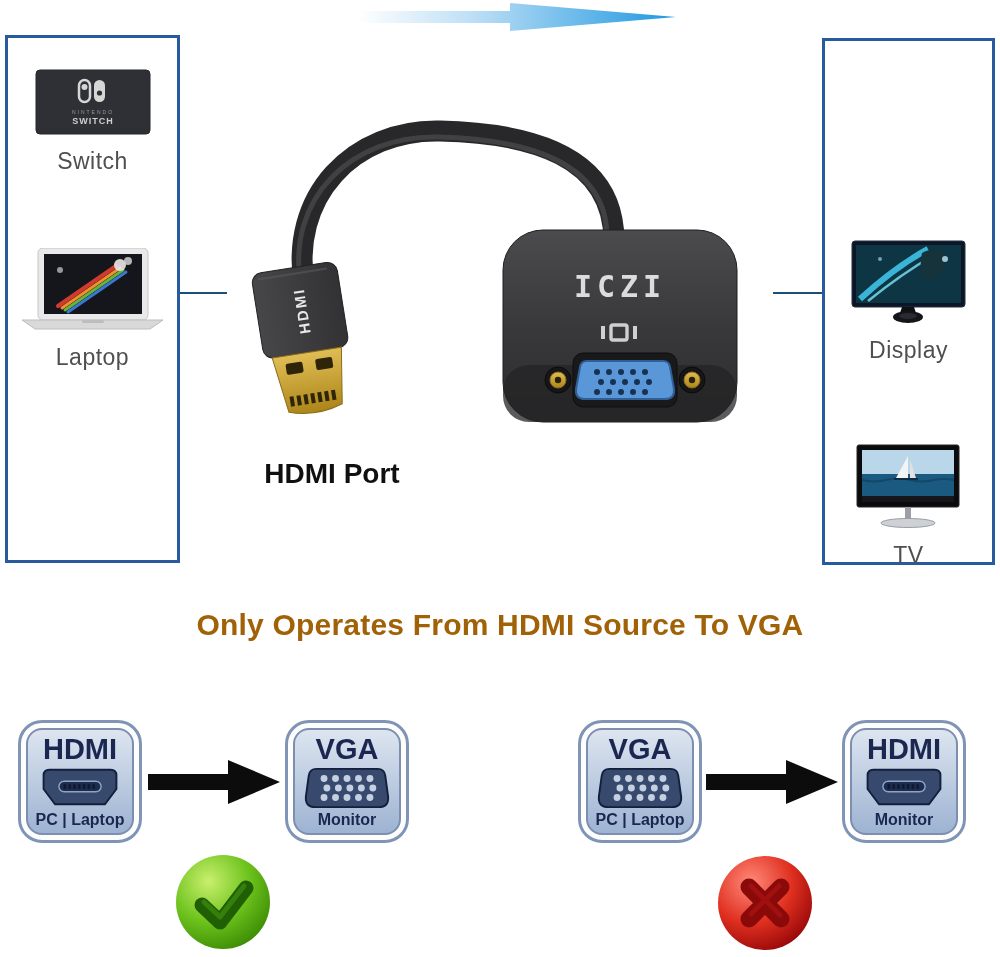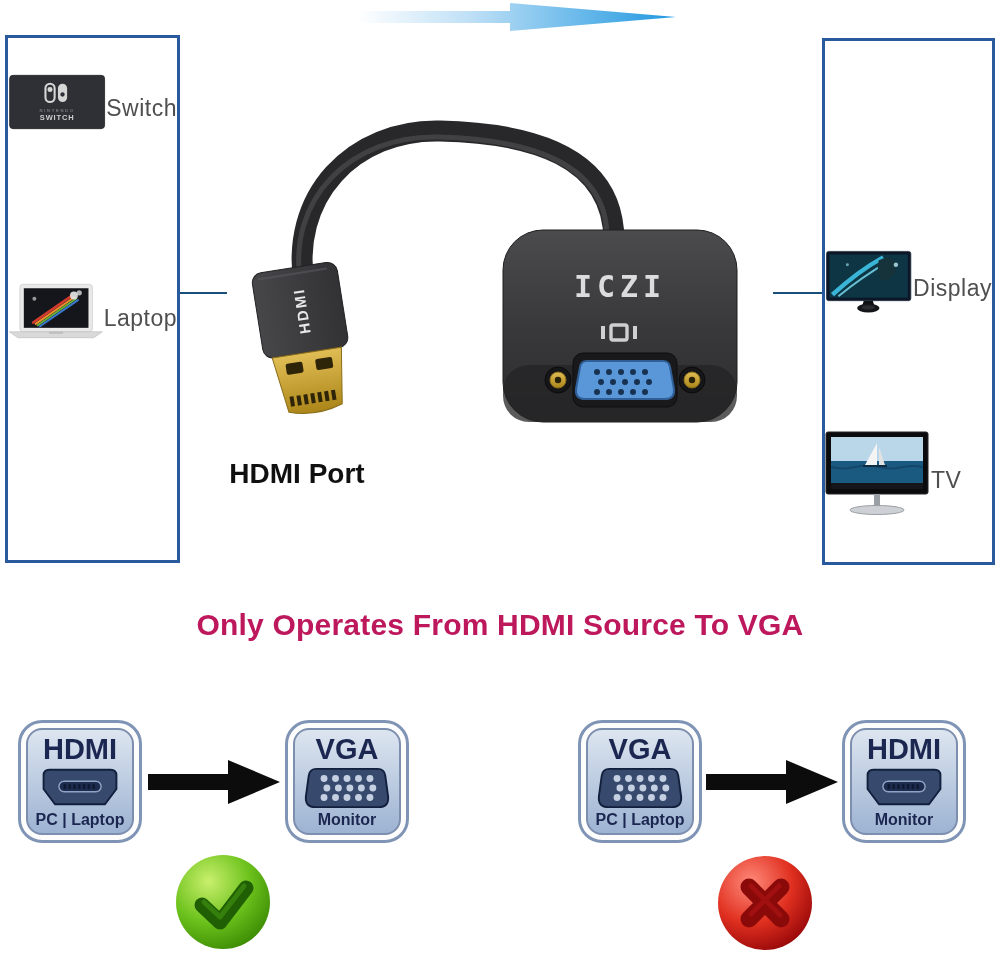--- a/index.html
+++ b/index.html
@@ -4,31 +4,31 @@
 <style>
   html,body{margin:0;padding:0;background:#fff;}
   .canvas{position:relative;width:1000px;height:957px;background:#ffffff;
           font-family:"Liberation Sans",sans-serif;overflow:hidden;}
   .abs{position:absolute;}
 
   
   .panel{position:absolute;border:3px solid #2a5a9e;background:#ffffff;box-sizing:border-box;}
   .panel-left{left:5px;top:35px;width:175px;height:528px;}
   .panel-right{left:822px;top:38px;width:173px;height:527px;}
-  .p-item{position:absolute;left:0;width:100%;display:flex;flex-direction:row;align-items:center;}
+  .p-item{position:absolute;left:0;width:100%;display:flex;flex-direction:column;align-items:center;}
   .dev-label{font-size:23px;color:#4f4f4f;letter-spacing:.5px;margin-top:12px;}
 
   
   .conn{position:absolute;height:2px;background:#1a4f7a;}
 
   
-  .port-label{position:absolute;font-size:28px;font-weight:bold;color:#101010;text-align:center;}
+  .port-label{position:absolute;font-size:28px;font-weight:bold;color:#101010;text-align:center;padding-left:35px;}
 
   .headline{position:absolute;top:608px;left:0;width:1000px;text-align:center;
-            font-size:30px;font-weight:bold;color:#be185d;letter-spacing:.2px;}
+            font-size:30px;font-weight:bold;color:#a16207;letter-spacing:.2px;}
 
   
   .badge{position:absolute;width:124px;height:123px;background:#fdfdfd;border:3px solid #8094b5;
          border-radius:24px;box-sizing:border-box;}
   .badge-inner{position:absolute;left:5px;right:5px;top:5px;bottom:5px;border-radius:16px;
          border:2px solid #7d8fae;background:linear-gradient(#dde5f0,#9db3d2);
          display:flex;flex-direction:column;align-items:center;justify-content:space-between;
          padding:2px 0 5px 0;box-sizing:border-box;}
   .badge-title{font-size:29px;font-weight:bold;color:#1b2750;line-height:1;margin-top:3px;}
   .badge-sub{font-size:16px;font-weight:700;color:#1b2750;line-height:1;}
@@ -61,21 +61,21 @@
         <rect x="45" y="12" width="11" height="22" rx="5.5" fill="none" stroke="#d6d6d6" stroke-width="2.5"></rect>
         <circle cx="50.5" cy="19" r="3" fill="#d6d6d6"></circle>
         <rect x="60" y="12" width="11" height="22" rx="5.5" fill="#d6d6d6"></rect>
         <circle cx="65.5" cy="25" r="2.6" fill="#2e3035"></circle>
         <text x="59" y="46" text-anchor="middle" font-size="5" letter-spacing="2" fill="#9a9a9a">NINTENDO</text>
         <text x="59" y="56" text-anchor="middle" font-size="9" font-weight="bold" letter-spacing="1" fill="#cfcfcf">SWITCH</text>
       </svg>
       <div class="dev-label">Switch</div>
     </div>
 
-    <div class="p-item" style="top:232px">
+    <div class="p-item" style="top:210px">
       <svg width="145" height="84" viewBox="0 0 145 84">
         <rect x="18" y="0" width="110" height="72" rx="5" fill="#e9e9e9" stroke="#c6c6c6"></rect>
         <rect x="24" y="6" width="98" height="60" fill="#14161b"></rect>
         <g stroke-linecap="round">
           <line x1="38" y1="58" x2="96" y2="18" stroke="#d23a2e" stroke-width="4"></line>
           <line x1="42" y1="60" x2="100" y2="20" stroke="#f0912c" stroke-width="3"></line>
           <line x1="45" y1="62" x2="103" y2="22" stroke="#67b33c" stroke-width="3"></line>
           <line x1="48" y1="64" x2="106" y2="24" stroke="#3a78d0" stroke-width="3"></line>
         </g>
         <circle cx="100" cy="17" r="6" fill="#e8e8e8" opacity=".9"></circle>
@@ -101,21 +101,21 @@
         <path d="M72,14 q10,-6 18,-2 q8,6 4,18 q-8,14 -18,10 q-8,-6 -4,-26" fill="#16323a"></path>
         <circle cx="95" cy="20" r="3" fill="#bde9f2" opacity=".8"></circle>
         <circle cx="30" cy="20" r="2" fill="#8fd8ea" opacity=".7"></circle>
         <path d="M52,68 L64,68 L66,74 L50,74 Z" fill="#0e1014"></path>
         <ellipse cx="58" cy="78" rx="15" ry="6" fill="#141518"></ellipse>
         <ellipse cx="58" cy="77" rx="9" ry="3" fill="#2a2b30"></ellipse>
       </svg>
       <div class="dev-label">Display</div>
     </div>
 
-    <div class="p-item" style="top:390px">
+    <div class="p-item" style="top:403px">
       <svg width="106" height="86" viewBox="0 0 106 86">
         <rect x="1" y="1" width="102" height="62" rx="2" fill="#0b0b0d" stroke="#26262a"></rect>
         <rect x="6" y="6" width="92" height="46" fill="#b9d7e8"></rect>
         <rect x="6" y="30" width="92" height="22" fill="#1b5a80"></rect>
         <path d="M6,36 q12,3 24,0 q12,-3 24,0 q12,3 24,0 q10,-2 20,0" stroke="#14486a" stroke-width="2" fill="none"></path>
         <path d="M52,12 L52,34 L40,34 Z" fill="#f4f4f4"></path>
         <path d="M54,16 L54,34 L60,34 Z" fill="#e2e2e2"></path>
         <line x1="38" y1="35" x2="62" y2="35" stroke="#0e2d42" stroke-width="2"></line>
         <rect x="6" y="52" width="92" height="6" fill="#15151a"></rect>
         <rect x="49" y="63" width="6" height="13" fill="#9aa0a6"></rect>

